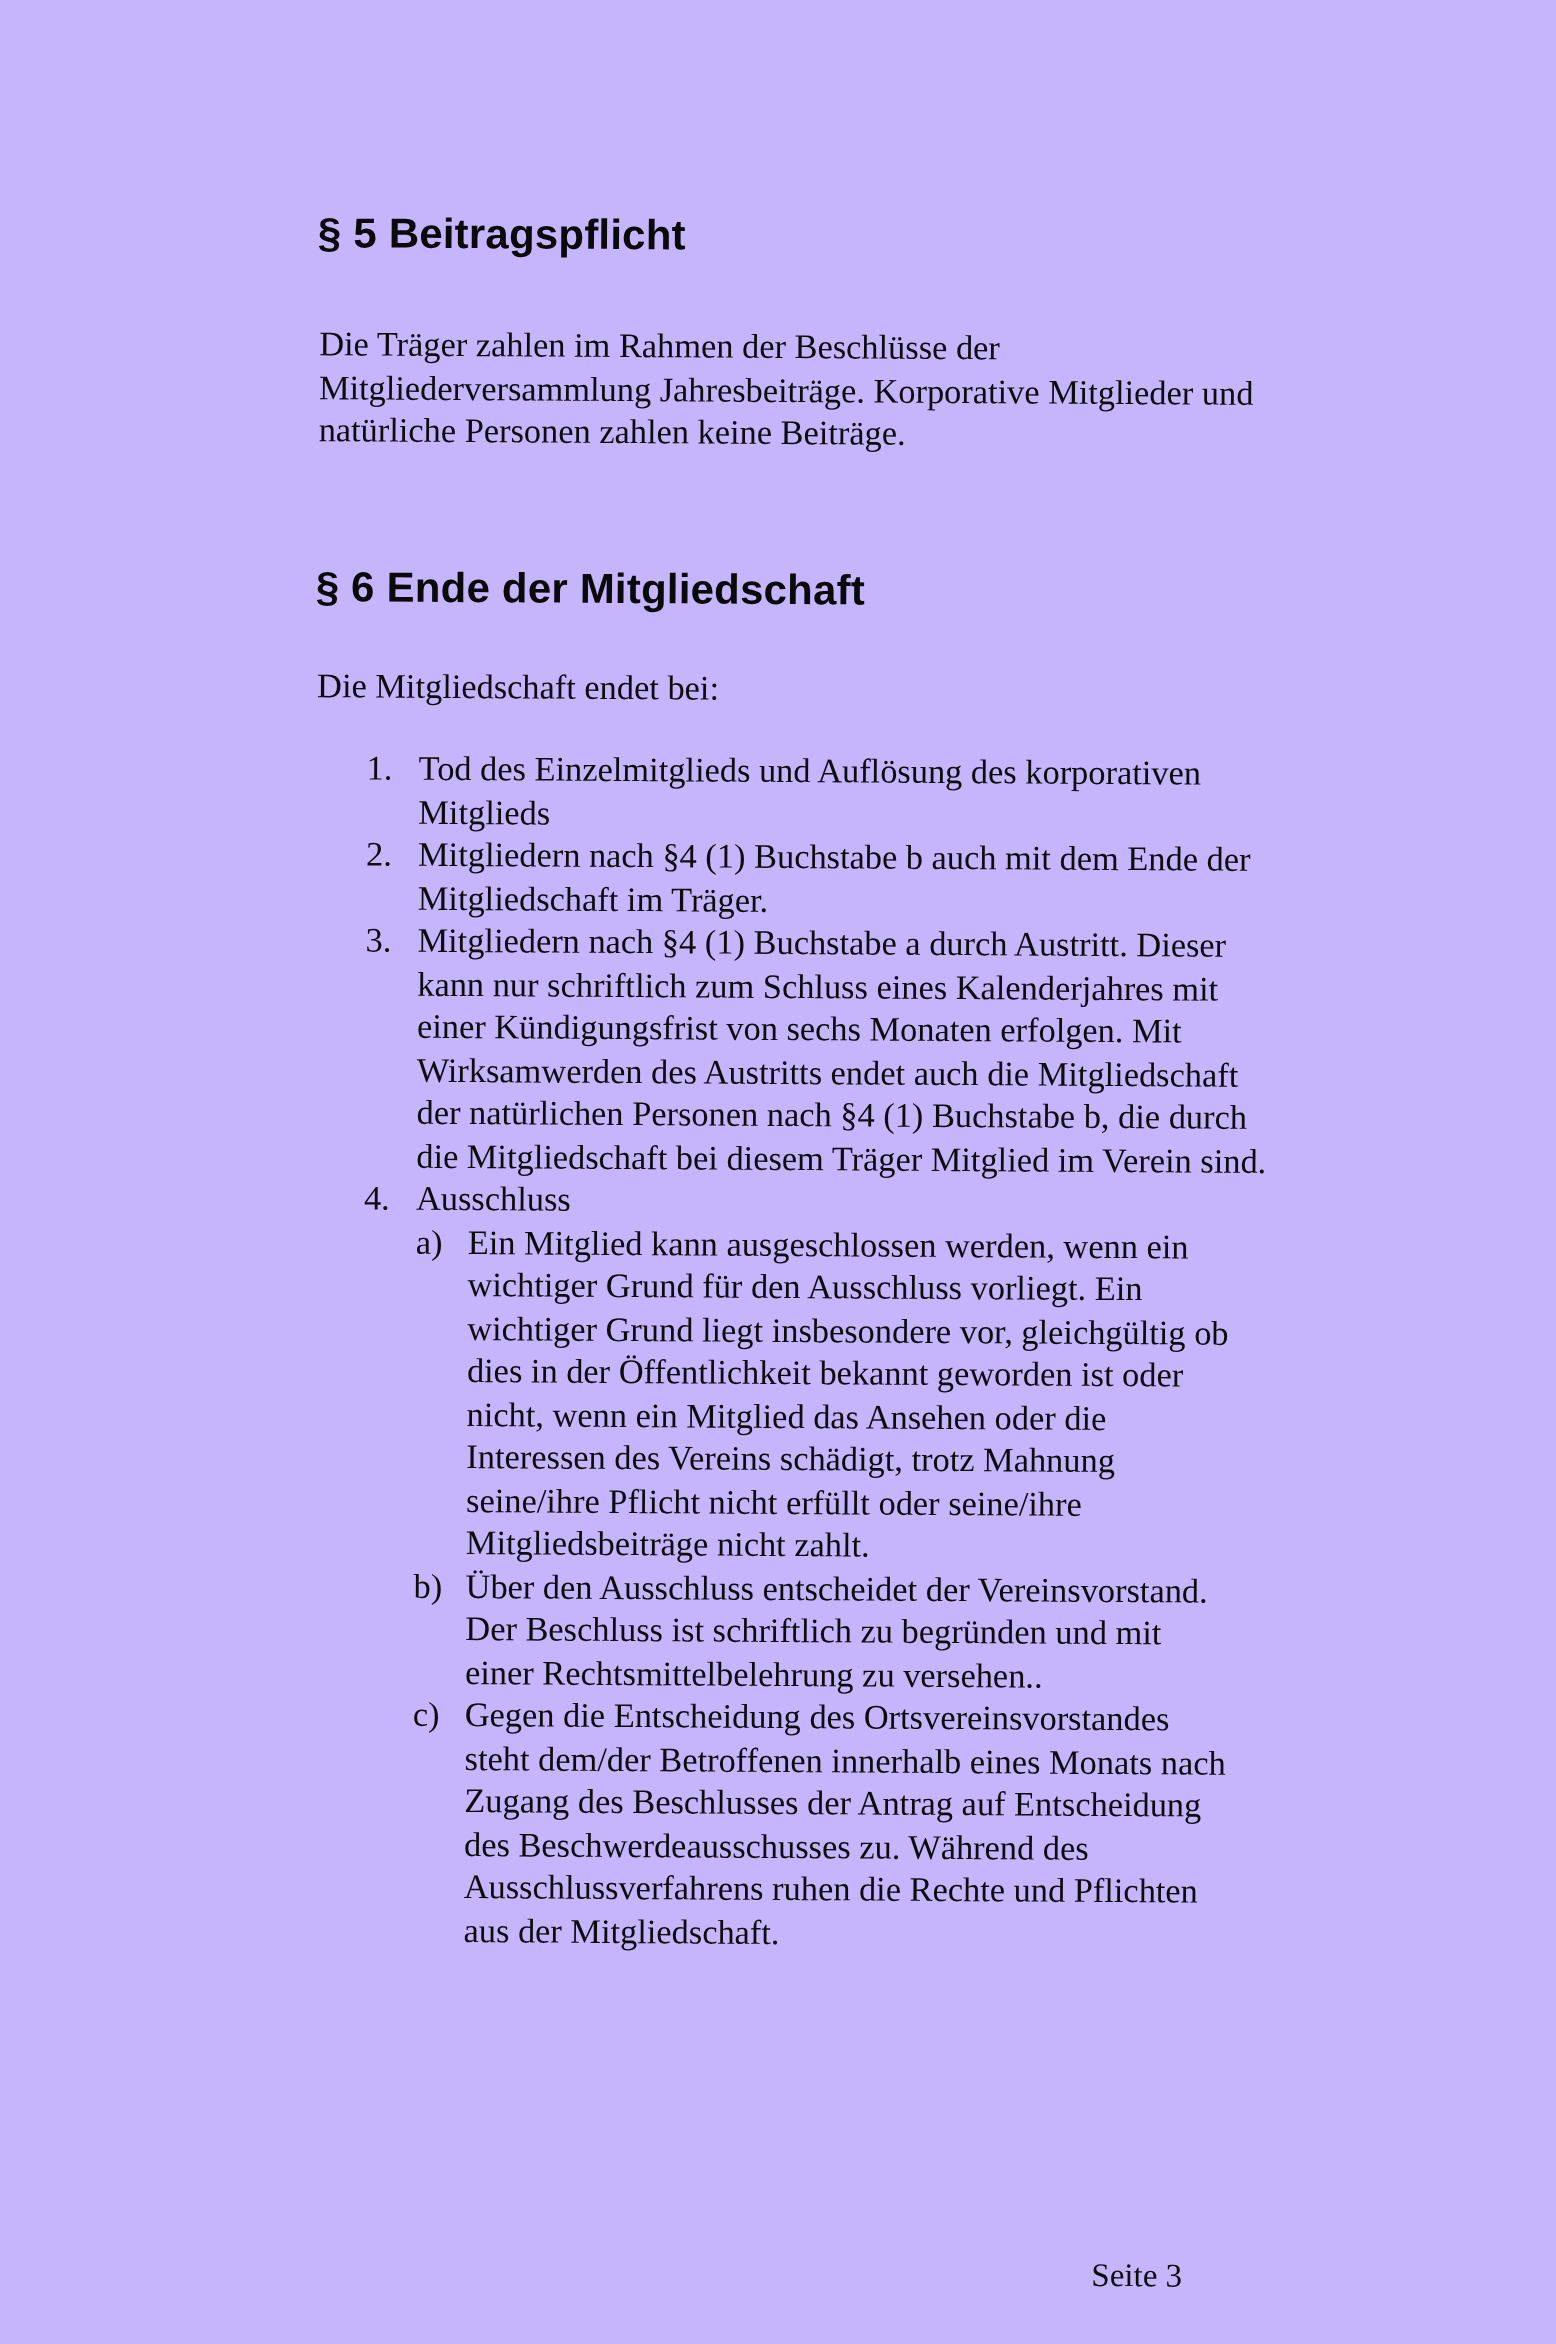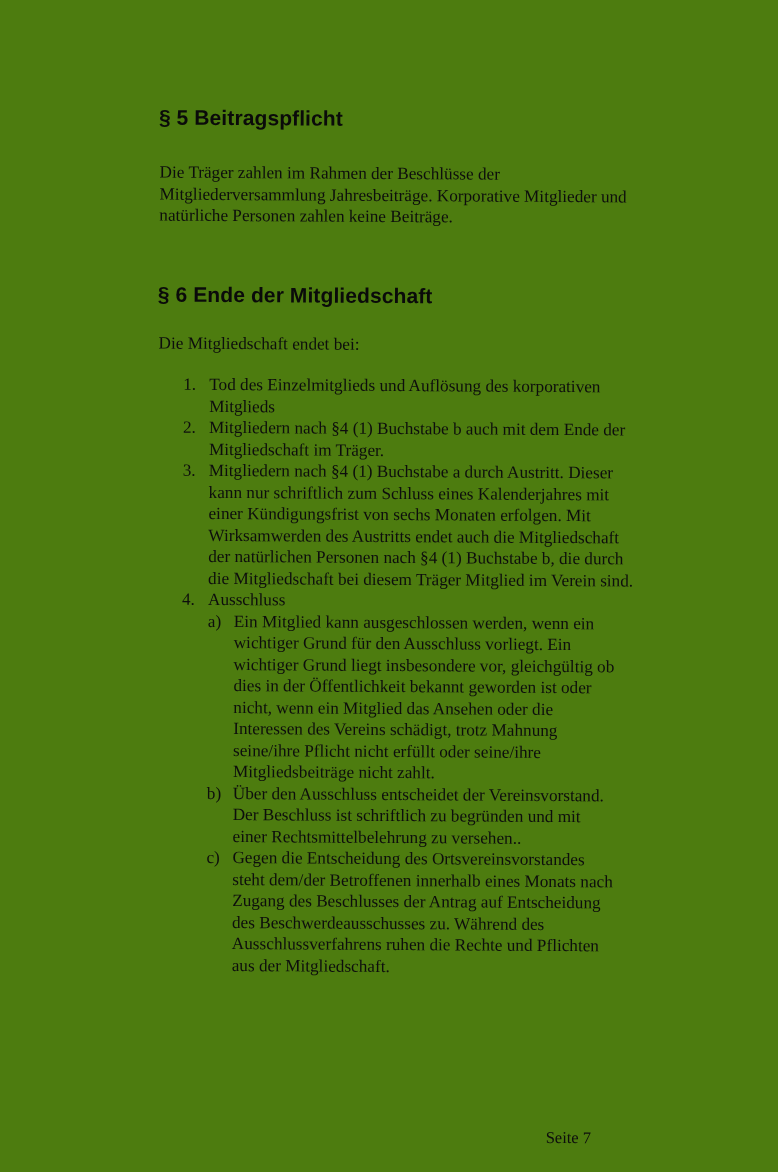--- a/index.html
+++ b/index.html
@@ -14,21 +14,21 @@
     overflow: hidden;
     font-family: "Liberation Serif", "DejaVu Serif", serif;
     color: #000000;
     -webkit-font-smoothing: none;
   }
 
   
   .page {
     position: absolute;
     inset: 0;
-    background: #4d7c0f;
+    background: #c4b5fd;
   }
 
   
   .scan-body {
     position: absolute;
     left: 0;
     top: 0;
     width: 778px;
     height: 1172px;
     transform: rotate(0.35deg);
@@ -172,16 +172,16 @@
             <span class="item-text">Über den Ausschluss entscheidet der Vereinsvorstand. Der Beschluss ist schriftlich zu begründen und mit einer Rechtsmittelbelehrung zu versehen..</span>
           </li>
           <li>
             <span class="marker">c)</span>
             <span class="item-text">Gegen die Entscheidung des Ortsvereinsvorstandes steht dem/der Betroffenen innerhalb eines Monats nach Zugang des Beschlusses der Antrag auf Entscheidung des Beschwerdeausschusses zu. Während des Ausschlussverfahrens ruhen die Rechte und Pflichten aus der Mitgliedschaft.</span>
           </li>
         </ol>
       </li>
     </ol>
 
-    <div class="footer-page" id="page-footer">Seite 7</div>
+    <div class="footer-page" id="page-footer">Seite 3</div>
 
   </div>
 </div>
 
 </body></html>

